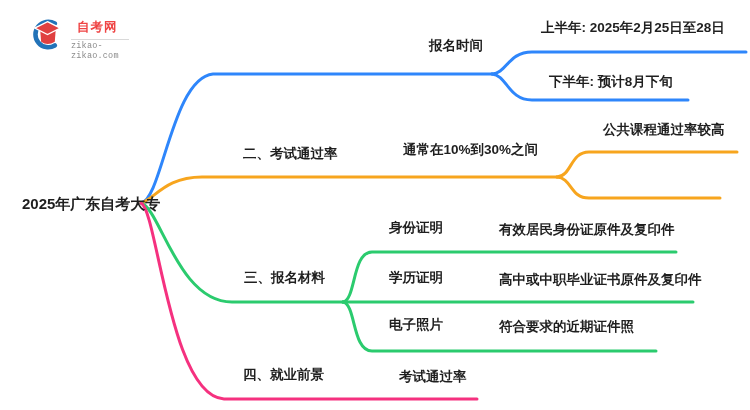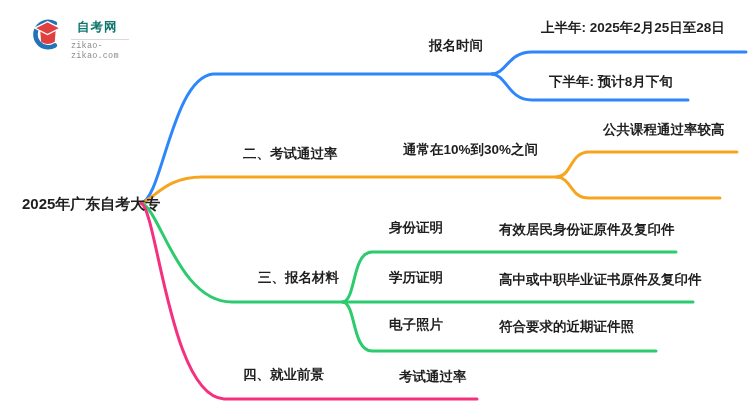--- a/index.html
+++ b/index.html
@@ -9,21 +9,21 @@
   }
   #links{position:absolute;left:0;top:0;width:750px;height:410px;}
   .node{
     position:absolute;white-space:nowrap;font-weight:700;color:#1f1f1f;
     font-size:13.5px;line-height:1.35;text-align:right;
   }
   .node.root{font-size:15px;margin-left:9px;}
   
   .logo{position:absolute;left:30px;top:17px;width:110px;height:36px;}
   .logo-icon{position:absolute;left:1px;top:2px;width:33px;height:31px;}
-  .logo-title{position:absolute;left:47px;top:2px;font-size:12.5px;font-weight:700;color:#0f766e;letter-spacing:1px;}
+  .logo-title{position:absolute;left:47px;top:2px;font-size:12.5px;font-weight:700;color:#ef4444;letter-spacing:1px;}
   .logo-divider{position:absolute;left:41px;top:22px;width:58px;height:1px;background:#d9d9d9;}
   .logo-domain{position:absolute;left:41px;top:24px;font-size:8.5px;color:#8b8b8b;letter-spacing:.2px;font-family:Liberation Mono, monospace;}
 </style>
 </head>
 <body>
 
 <div id="canvas">
 
   <svg id="links" viewBox="0 0 750 410" fill="none" stroke-linecap="round" stroke-linejoin="round">
 
@@ -65,21 +65,21 @@
   <div class="node root" style="left:13px;top:194px">2025年广东自考大专</div>
 
   <div class="node" style="left:429px;top:37px">报名时间</div>
   <div class="node" style="left:541px;top:19px">上半年: 2025年2月25日至28日</div>
   <div class="node" style="left:549px;top:73px">下半年: 预计8月下旬</div>
 
   <div class="node" style="left:243px;top:145px">二、考试通过率</div>
   <div class="node" style="left:403px;top:141px">通常在10%到30%之间</div>
   <div class="node" style="left:603px;top:121px">公共课程通过率较高</div>
 
-  <div class="node" style="left:258px;top:269px">三、报名材料</div>
+  <div class="node" style="left:244px;top:269px">三、报名材料</div>
   <div class="node" style="left:389px;top:219px">身份证明</div>
   <div class="node" style="left:499px;top:221px">有效居民身份证原件及复印件</div>
   <div class="node" style="left:389px;top:269px">学历证明</div>
   <div class="node" style="left:499px;top:271px">高中或中职毕业证书原件及复印件</div>
   <div class="node" style="left:389px;top:316px">电子照片</div>
   <div class="node" style="left:499px;top:318px">符合要求的近期证件照</div>
 
   <div class="node" style="left:243px;top:366px">四、就业前景</div>
   <div class="node" style="left:399px;top:368px">考试通过率</div>
 

